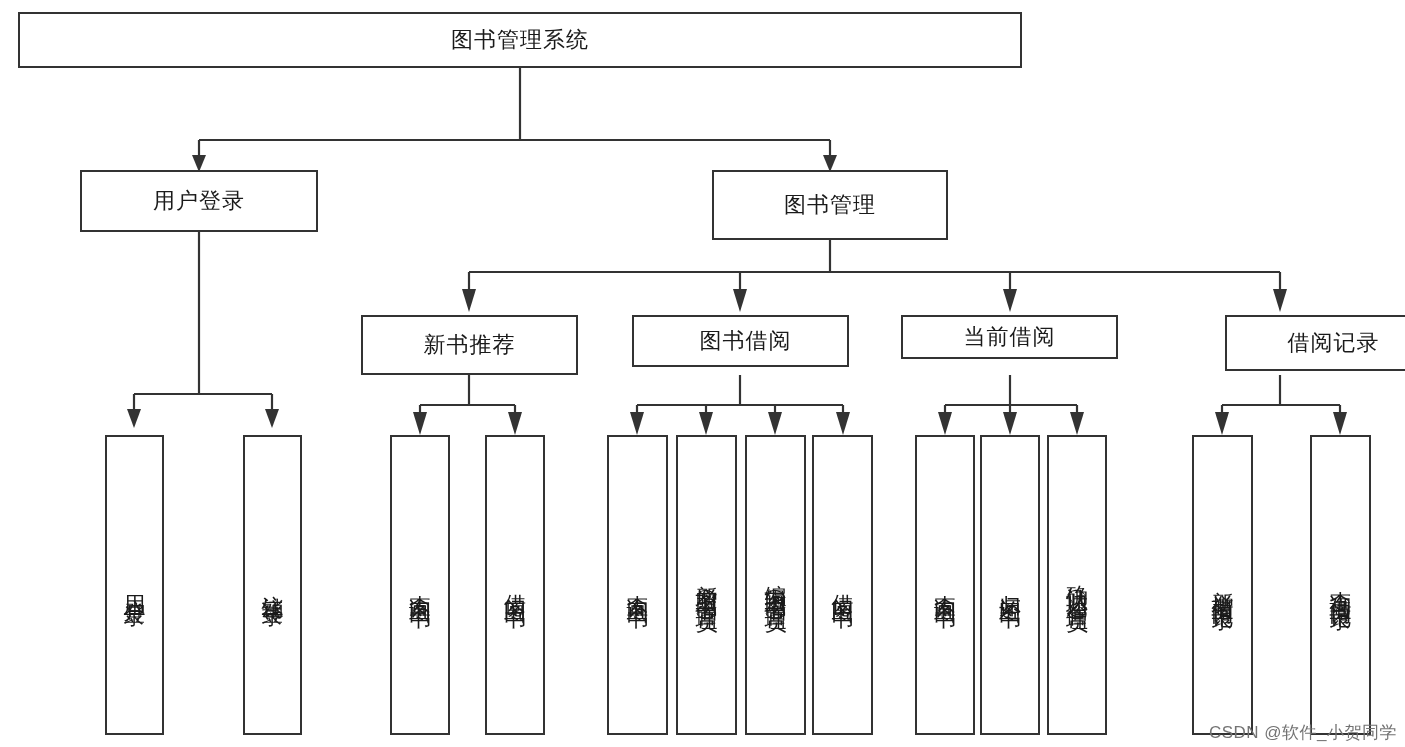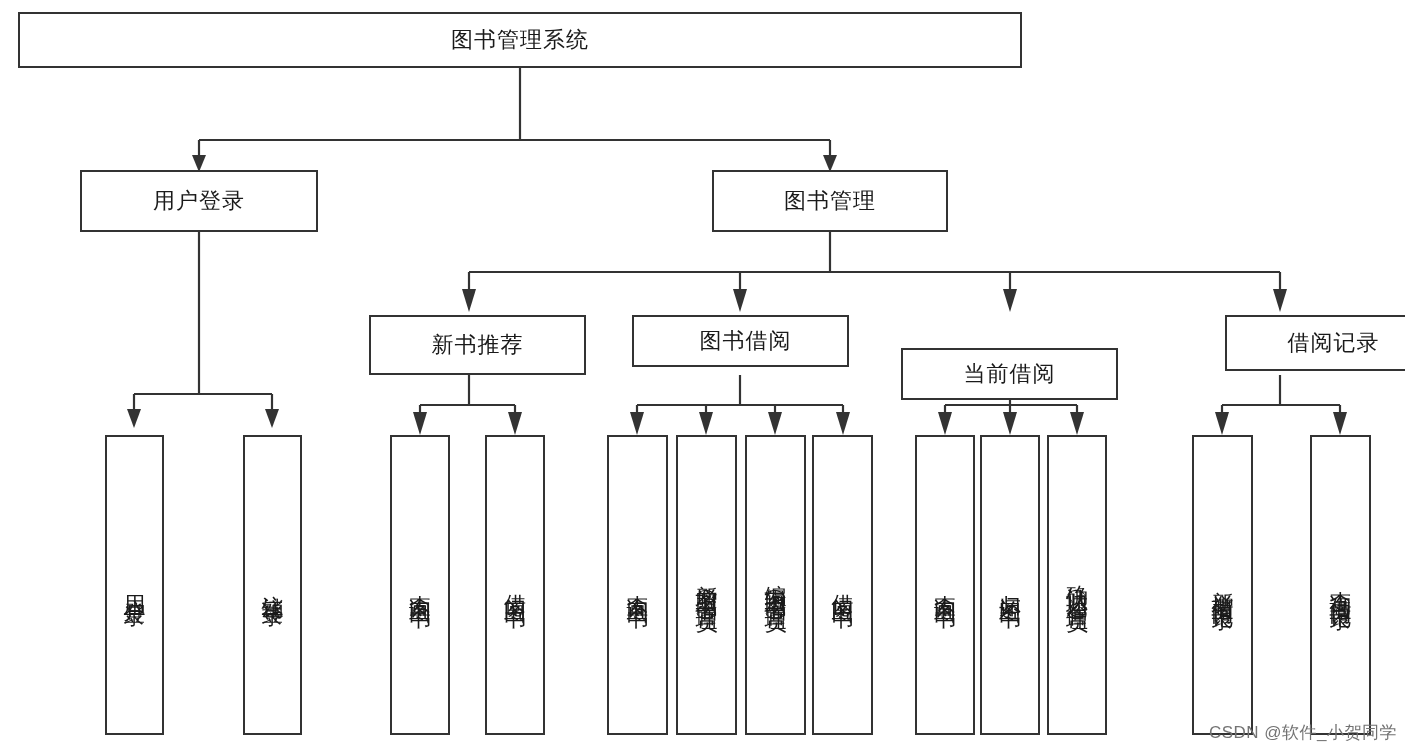--- a/index.html
+++ b/index.html
@@ -117,31 +117,31 @@
     <polygon points="1333,412 1347,412 1340,435" fill="#333333"></polygon>
   </svg>
 
   <div class="node h" style="left:18px;top:12px;width:1004px;height:56px;align-items:center;">
     <span>图书管理系统</span>
   </div>
 
   <div class="node h" style="left:80px;top:170px;width:238px;height:62px;">
     <span>用户登录</span>
   </div>
-  <div class="node h" style="left:712px;top:170px;width:236px;height:62px;">
+  <div class="node h" style="left:712px;top:170px;width:236px;height:70px;">
     <span>图书管理</span>
   </div>
 
-  <div class="node h" style="left:369px;top:315px;width:217px;height:60px;">
+  <div class="node h" style="left:361px;top:315px;width:217px;height:60px;">
     <span>新书推荐</span>
   </div>
   <div class="node h" style="left:632px;top:315px;width:217px;height:52px;padding-left:10px;">
     <span>图书借阅</span>
   </div>
-  <div class="node h" style="left:901px;top:315px;width:217px;height:52px;margin-top:33px;">
+  <div class="node h" style="left:901px;top:315px;width:217px;height:44px;">
     <span>当前借阅</span>
   </div>
   <div class="node h" style="left:1225px;top:315px;width:217px;height:56px;">
     <span>借阅记录</span>
   </div>
 
   <div class="node v" style="left:105px;top:435px;width:59px;height:300px;">
     <span class="txt">用户登录</span>
   </div>
   <div class="node v" style="left:243px;top:435px;width:59px;height:300px;">

